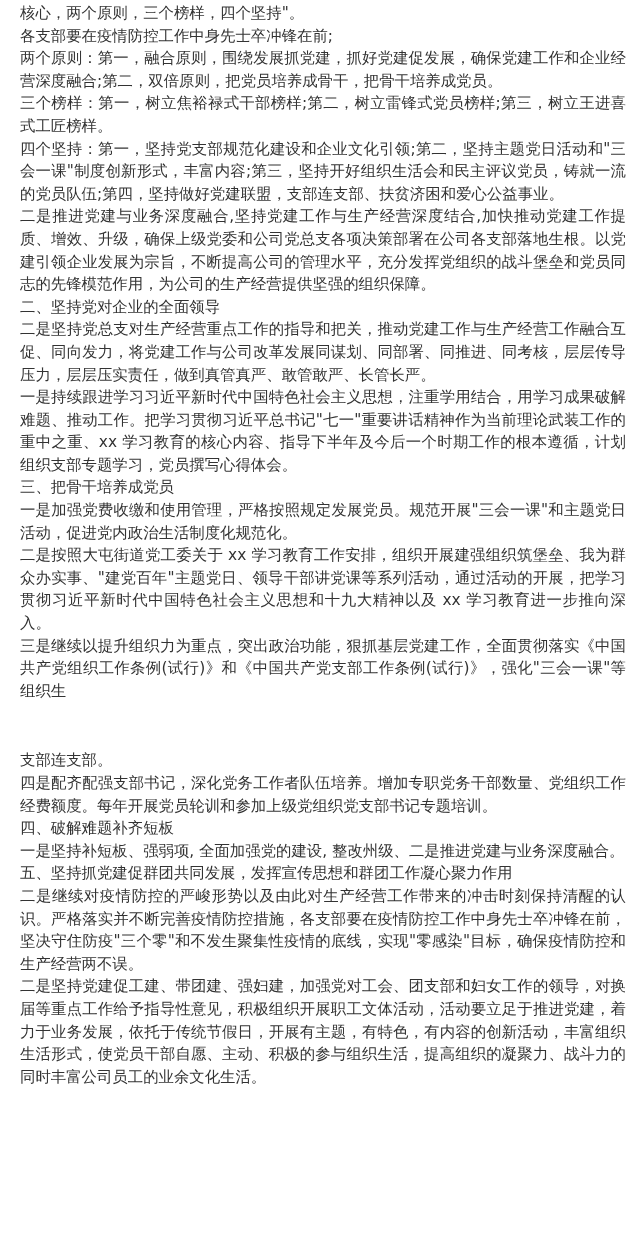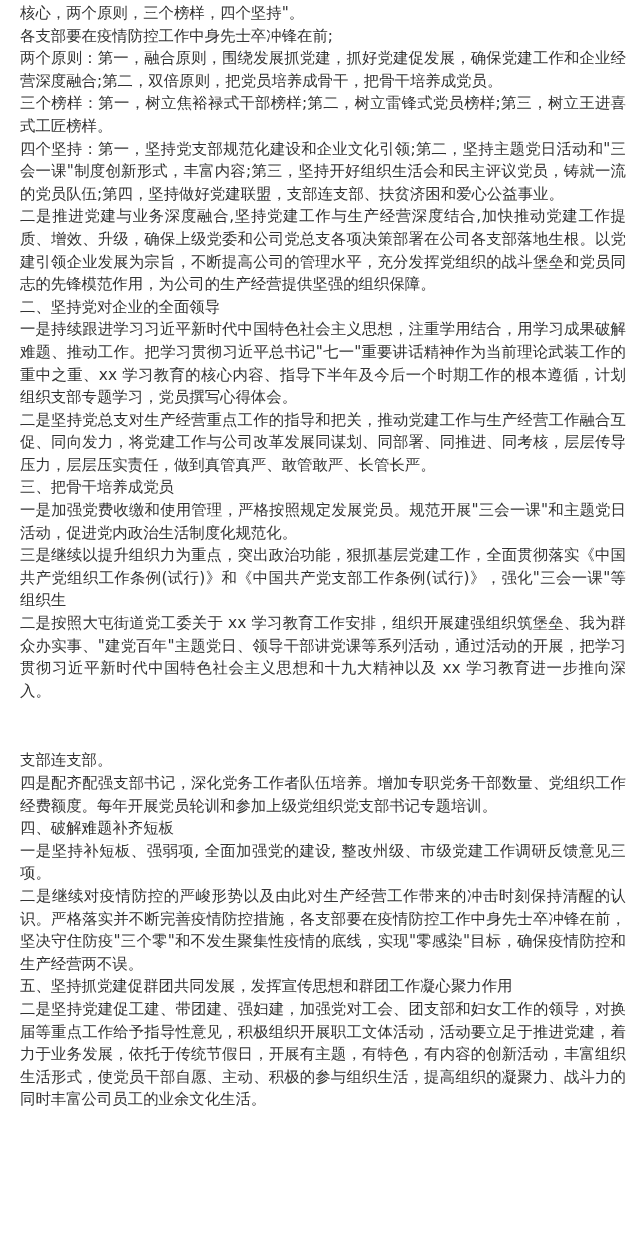--- a/index.html
+++ b/index.html
@@ -37,28 +37,28 @@
 
 <div class="doc">
   <div>
       <div class="para">核心，两个原则，三个榜样，四个坚持"。</div>
       <div class="para">各支部要在疫情防控工作中身先士卒冲锋在前;</div>
       <div class="para">两个原则：第一，融合原则，围绕发展抓党建，抓好党建促发展，确保党建工作和企业经营深度融合;第二，双倍原则，把党员培养成骨干，把骨干培养成党员。</div>
       <div class="para">三个榜样：第一，树立焦裕禄式干部榜样;第二，树立雷锋式党员榜样;第三，树立王进喜式工匠榜样。</div>
       <div class="para">四个坚持：第一，坚持党支部规范化建设和企业文化引领;第二，坚持主题党日活动和"三会一课"制度创新形式，丰富内容;第三，坚持开好组织生活会和民主评议党员，铸就一流的党员队伍;第四，坚持做好党建联盟，支部连支部、扶贫济困和爱心公益事业。</div>
       <div class="para">二是推进党建与业务深度融合,坚持党建工作与生产经营深度结合,加快推动党建工作提质、增效、升级，确保上级党委和公司党总支各项决策部署在公司各支部落地生根。以党建引领企业发展为宗旨，不断提高公司的管理水平，充分发挥党组织的战斗堡垒和党员同志的先锋模范作用，为公司的生产经营提供坚强的组织保障。</div>
       <div class="para">二、坚持党对企业的全面领导</div>
+      <div class="para">二是坚持党总支对生产经营重点工作的指导和把关，推动党建工作与生产经营工作融合互促、同向发力，将党建工作与公司改革发展同谋划、同部署、同推进、同考核，层层传导压力，层层压实责任，做到真管真严、敢管敢严、长管长严。</div>
       <div class="para">一是持续跟进学习习近平新时代中国特色社会主义思想，注重学用结合，用学习成果破解难题、推动工作。把学习贯彻习近平总书记"七一"重要讲话精神作为当前理论武装工作的重中之重、xx 学习教育的核心内容、指导下半年及今后一个时期工作的根本遵循，计划组织支部专题学习，党员撰写心得体会。</div>
-      <div class="para">二是坚持党总支对生产经营重点工作的指导和把关，推动党建工作与生产经营工作融合互促、同向发力，将党建工作与公司改革发展同谋划、同部署、同推进、同考核，层层传导压力，层层压实责任，做到真管真严、敢管敢严、长管长严。</div>
       <div class="para">三、把骨干培养成党员</div>
       <div class="para">一是加强党费收缴和使用管理，严格按照规定发展党员。规范开展"三会一课"和主题党日活动，促进党内政治生活制度化规范化。</div>
+      <div class="para">二是按照大屯街道党工委关于 xx 学习教育工作安排，组织开展建强组织筑堡垒、我为群众办实事、"建党百年"主题党日、领导干部讲党课等系列活动，通过活动的开展，把学习贯彻习近平新时代中国特色社会主义思想和十九大精神以及 xx 学习教育进一步推向深入。</div>
       <div class="para">三是继续以提升组织力为重点，突出政治功能，狠抓基层党建工作，全面贯彻落实《中国共产党组织工作条例(试行)》和《中国共产党支部工作条例(试行)》，强化"三会一课"等组织生</div>
-      <div class="para">二是按照大屯街道党工委关于 xx 学习教育工作安排，组织开展建强组织筑堡垒、我为群众办实事、"建党百年"主题党日、领导干部讲党课等系列活动，通过活动的开展，把学习贯彻习近平新时代中国特色社会主义思想和十九大精神以及 xx 学习教育进一步推向深入。</div>
       <div class="spacer"></div>
       <div class="para">支部连支部。</div>
       <div class="para">四是配齐配强支部书记，深化党务工作者队伍培养。增加专职党务干部数量、党组织工作经费额度。每年开展党员轮训和参加上级党组织党支部书记专题培训。</div>
       <div class="para">四、破解难题补齐短板</div>
-      <div class="para">一是坚持补短板、强弱项, 全面加强党的建设, 整改州级、市级党建工作调研反馈意见三项。</div>
+      <div class="para">一是坚持补短板、强弱项, 全面加强党的建设, 整改州级、二是推进党建与业务深度融合。</div>
+      <div class="para">五、坚持抓党建促群团共同发展，发挥宣传思想和群团工作凝心聚力作用</div>
       <div class="para">二是继续对疫情防控的严峻形势以及由此对生产经营工作带来的冲击时刻保持清醒的认识。严格落实并不断完善疫情防控措施，各支部要在疫情防控工作中身先士卒冲锋在前，坚决守住防疫"三个零"和不发生聚集性疫情的底线，实现"零感染"目标，确保疫情防控和生产经营两不误。</div>
-      <div class="para">五、坚持抓党建促群团共同发展，发挥宣传思想和群团工作凝心聚力作用</div>
       <div class="para">二是坚持党建促工建、带团建、强妇建，加强党对工会、团支部和妇女工作的领导，对换届等重点工作给予指导性意见，积极组织开展职工文体活动，活动要立足于推进党建，着力于业务发展，依托于传统节假日，开展有主题，有特色，有内容的创新活动，丰富组织生活形式，使党员干部自愿、主动、积极的参与组织生活，提高组织的凝聚力、战斗力的同时丰富公司员工的业余文化生活。</div>
     </div>
 </div>
 
 </body></html>

